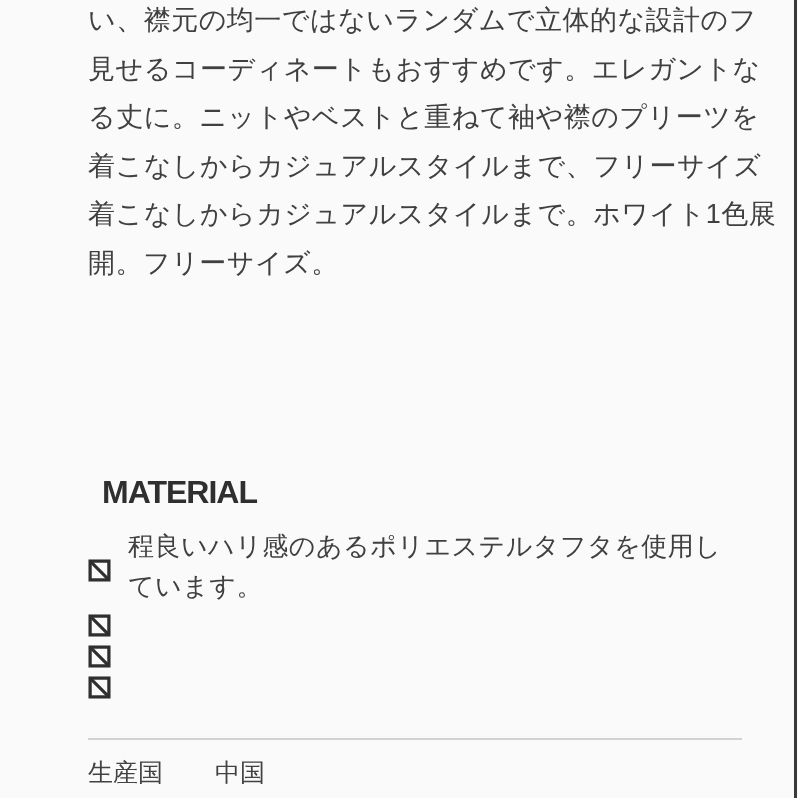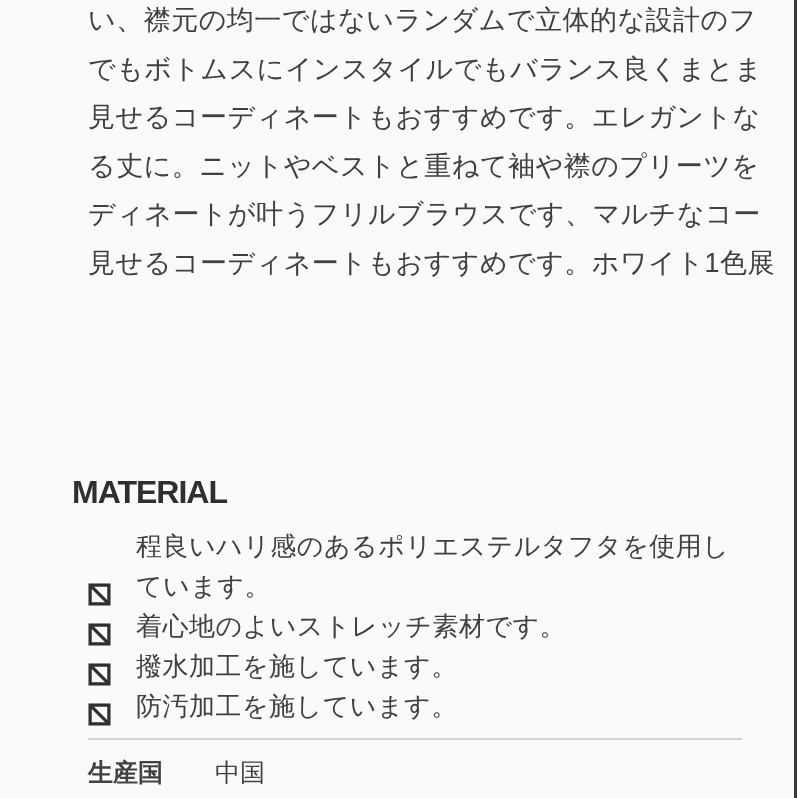--- a/index.html
+++ b/index.html
@@ -25,40 +25,40 @@
     font-size: 27px;
     line-height: 48.5px;
     letter-spacing: 0.5px;
     white-space: nowrap;
     color: #404040;
   }
 
   
   .material-heading {
     position: absolute;
-    left: 72px;
+    left: 102px;
     top: 476px;
     font-size: 32px;
     font-weight: bold;
     letter-spacing: -1px;
     color: #2f2f2f;
     line-height: 1;
   }
 
   
   .material-list {
     position: absolute;
     left: 88px;
     top: 526px;
     width: 660px;
   }
   .material-item {
     display: flex;
-    align-items: flex-end;
-    gap: 25px;
+    align-items: center;
+    gap: 17px;
   }
   .bullet-icon {
     flex: 0 0 auto;
     width: 23px;
     height: 23px;
     margin-top: 8px;
   }
   .material-text {
     font-size: 26px;
     line-height: 40px;
@@ -78,81 +78,78 @@
   }
   .origin-row {
     position: absolute;
     left: 88px;
     top: 756px;
     display: flex;
     font-size: 25px;
     line-height: 32px;
     color: #424242;
   }
-  .origin-label { width: 127px; font-weight: bold; }
+  .origin-label { width: 127px; }
   .origin-value { }
 
   
   .edge-line {
     position: absolute;
     left: 794px;
     top: 0;
     width: 3px;
     height: 798px;
     background: #3a3a3a;
   }
 </style>
 </head>
 <body>
 
 <div class="page">
 
   <div class="description">
     <div class="desc-line">い、襟元の均一ではないランダムで立体的な設計のフ</div>
-    <div class="desc-line">でもボトムスにインスタイルでもバランス良くまとま</div>
     <div class="desc-line">見せるコーディネートもおすすめです。エレガントな</div>
     <div class="desc-line">る丈に。ニットやベストと重ねて袖や襟のプリーツを</div>
-    <div class="desc-line">ディネートが叶うフリルブラウスです、マルチなコー</div>
-    <div class="desc-line">見せるコーディネートもおすすめです。ホワイト1色展</div>
+    <div class="desc-line">着こなしからカジュアルスタイルまで、フリーサイズ</div>
+    <div class="desc-line">着こなしからカジュアルスタイルまで。ホワイト1色展</div>
+    <div class="desc-line">開。フリーサイズ。</div>
   </div>
 
   <div class="material-heading">MATERIAL</div>
 
   <div class="material-list">
 
     <div class="material-item">
       <svg class="bullet-icon" viewBox="0 0 24 24" aria-hidden="true">
         <rect x="2.2" y="2.2" width="19.6" height="19.6" fill="none" stroke="#2f2f2f" stroke-width="3.4"></rect>
         <line x1="3" y1="3" x2="21" y2="21" stroke="#2f2f2f" stroke-width="3.4"></line>
       </svg>
       <div class="material-text">程良いハリ感のあるポリエステルタフタを使用しています。</div>
     </div>
 
     <div class="material-item">
       <svg class="bullet-icon" viewBox="0 0 24 24" aria-hidden="true">
         <rect x="2.2" y="2.2" width="19.6" height="19.6" fill="none" stroke="#2f2f2f" stroke-width="3.4"></rect>
         <line x1="3" y1="3" x2="21" y2="21" stroke="#2f2f2f" stroke-width="3.4"></line>
       </svg>
-      <div class="material-text">着心地のよいストレッチ素材です。</div>
     </div>
 
     <div class="material-item">
       <svg class="bullet-icon" viewBox="0 0 24 24" aria-hidden="true">
         <rect x="2.2" y="2.2" width="19.6" height="19.6" fill="none" stroke="#2f2f2f" stroke-width="3.4"></rect>
         <line x1="3" y1="3" x2="21" y2="21" stroke="#2f2f2f" stroke-width="3.4"></line>
       </svg>
-      <div class="material-text">撥水加工を施しています。</div>
     </div>
 
     <div class="material-item">
       <svg class="bullet-icon" viewBox="0 0 24 24" aria-hidden="true">
         <rect x="2.2" y="2.2" width="19.6" height="19.6" fill="none" stroke="#2f2f2f" stroke-width="3.4"></rect>
         <line x1="3" y1="3" x2="21" y2="21" stroke="#2f2f2f" stroke-width="3.4"></line>
       </svg>
-      <div class="material-text">防汚加工を施しています。</div>
     </div>
 
   </div>
 
   <div class="divider"></div>
 
   <div class="origin-row">
     <div class="origin-label">生産国</div>
     <div class="origin-value">中国</div>
   </div>

